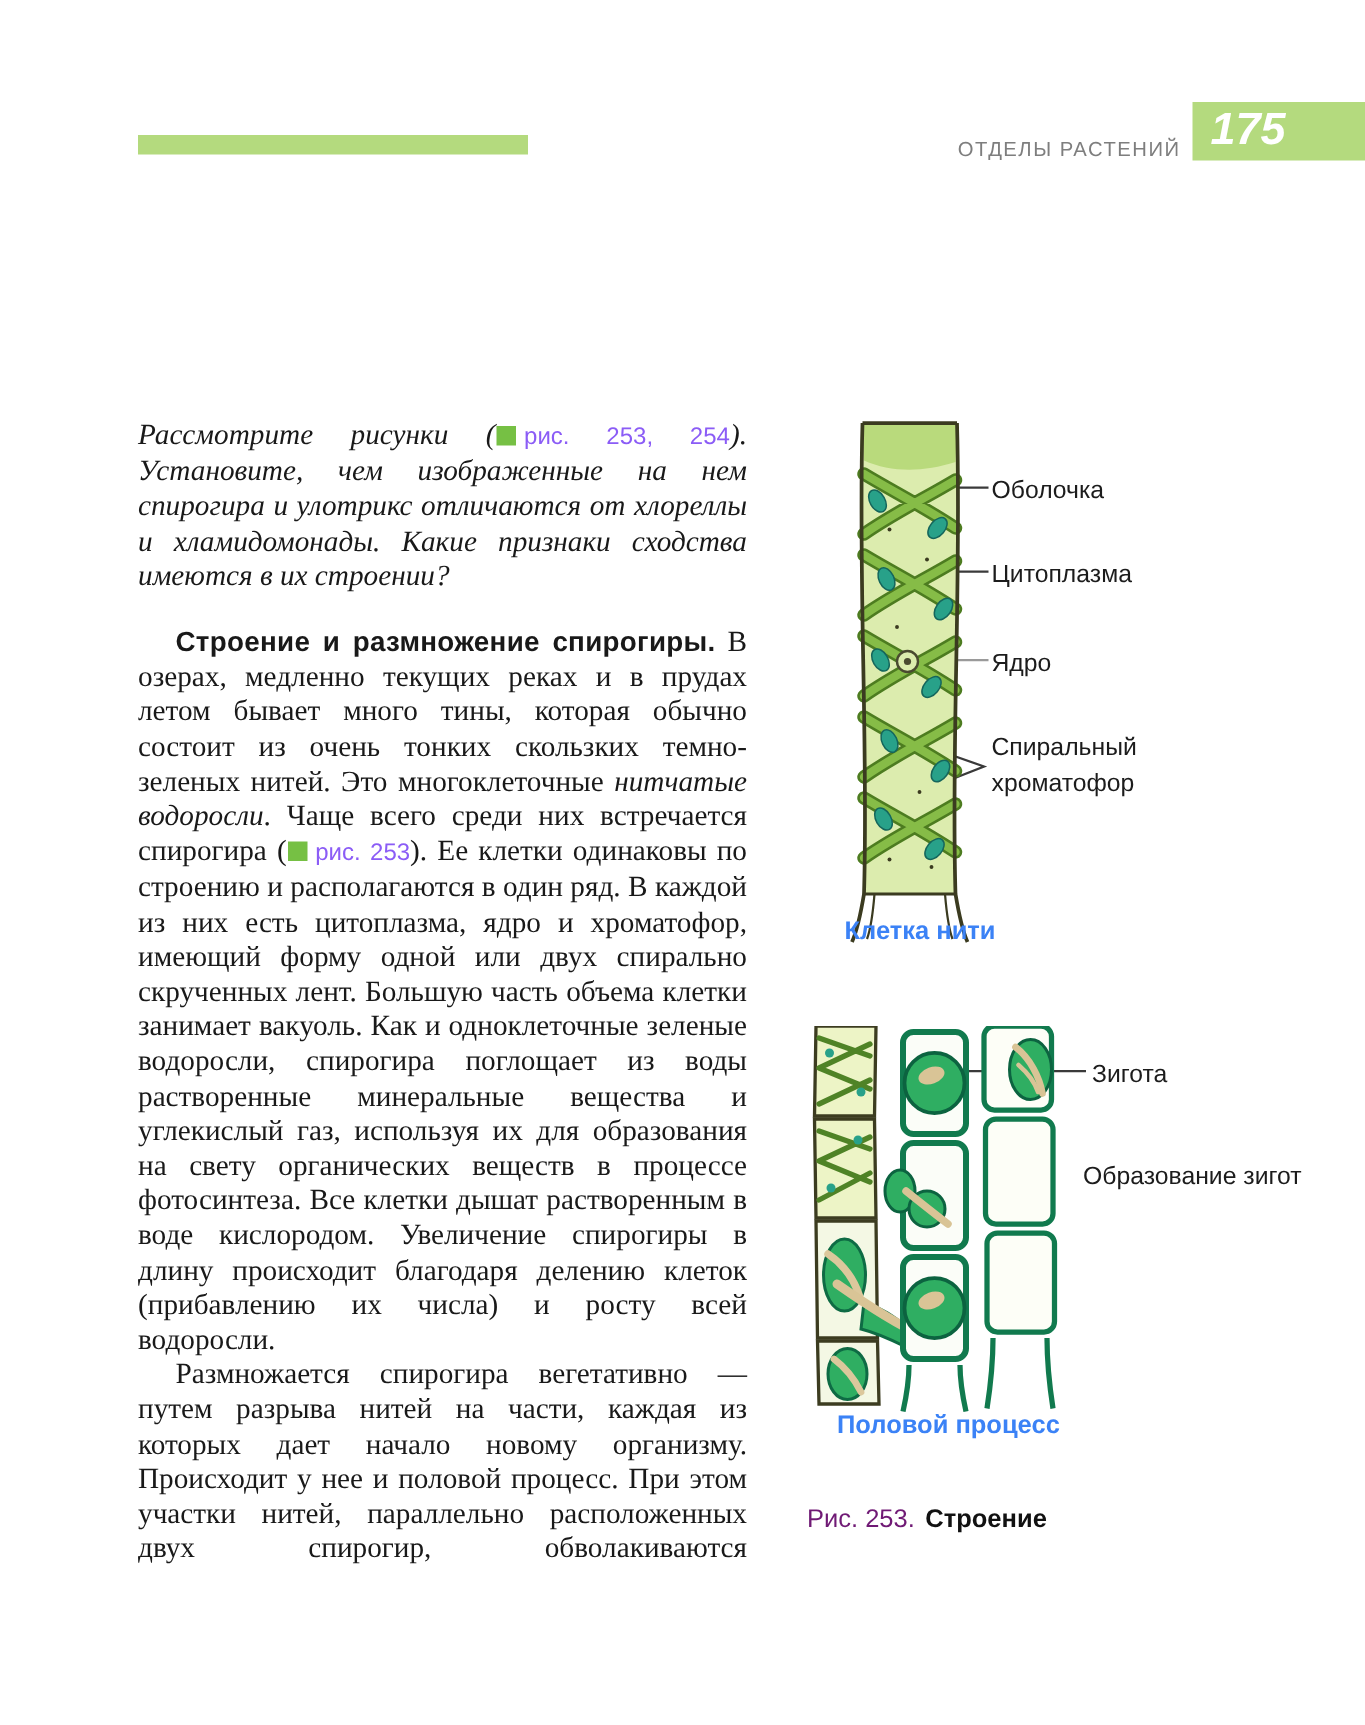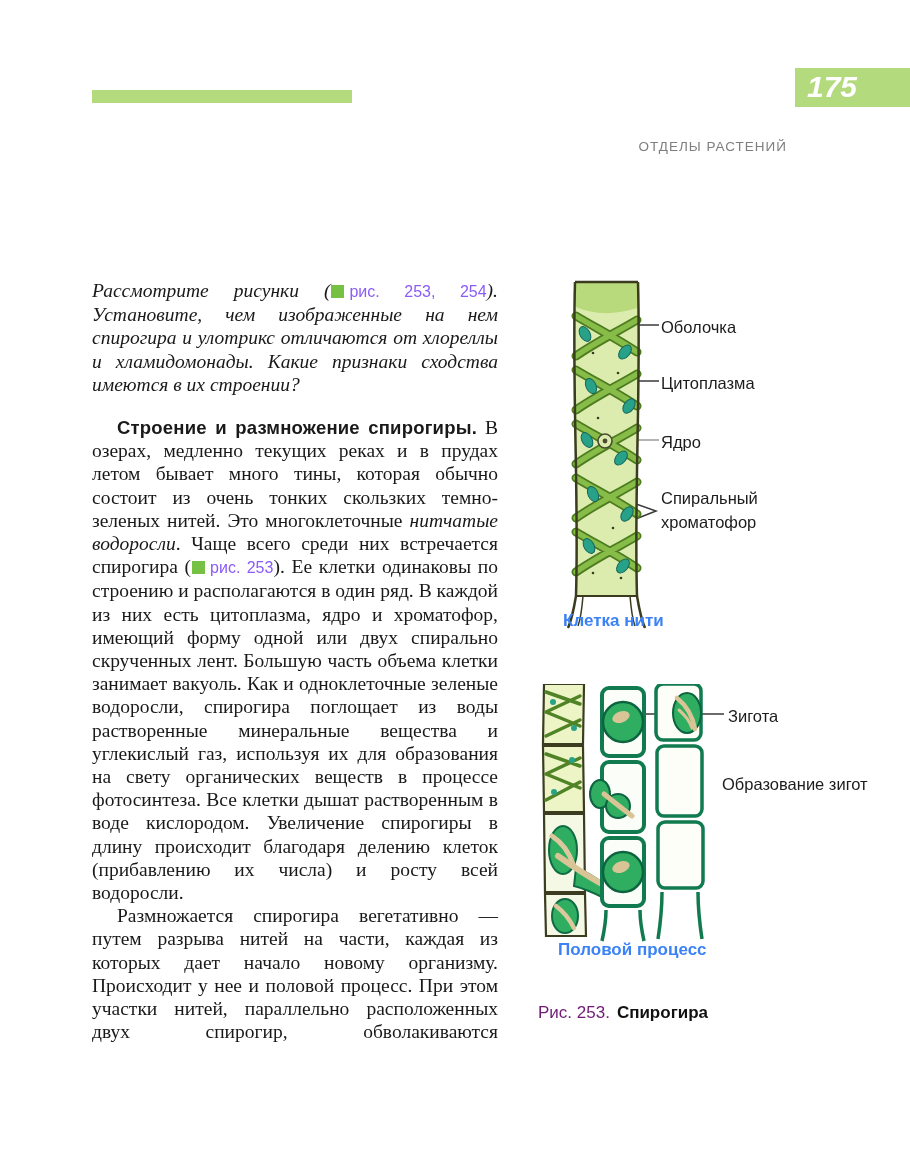--- a/index.html
+++ b/index.html
@@ -2,21 +2,21 @@
 <html lang="ru"><head>
 <meta charset="utf-8">
 <style>
   html,body{margin:0;padding:0;background:#ffffff;}
   .page{position:relative;width:910px;height:1150px;background:#ffffff;
         font-family:"Liberation Sans",sans-serif;overflow:hidden;}
 
   
   .greenbar{position:absolute;left:92px;top:90px;width:260px;height:13px;background:#b4da7e;}
   .section-label{position:absolute;top:92px;right:123px;font-size:13.5px;color:#7e7e7e;
-                 letter-spacing:1px;margin-top:47px;}
+                 letter-spacing:1px;}
   .page-badge{position:absolute;left:795px;top:68px;width:115px;height:39px;background:#b4da7e;}
   .page-badge .num{display:block;padding-left:12px;line-height:37px;font-size:30px;font-weight:700;
                    font-style:italic;color:#ffffff;}
 
   
   .title{position:absolute;left:92px;top:136px;font-size:33px;font-weight:700;color:#161616;
          letter-spacing:-0.3px;white-space:nowrap;}
   .title .tnum{color:#2aa24d;margin-right:16px;}
 
   
@@ -170,16 +170,16 @@
       <path d="M139 14 C149 22 155 34 157 45" stroke="#d9c496" stroke-width="4.5" fill="none" stroke-linecap="round"></path>
       <path d="M141 26 C148 32 152 38 154 44" stroke="#d9c496" stroke-width="3" fill="none" stroke-linecap="round"></path>
       <path d="M124 208 C124 226 122 242 120 255 M160 208 C160 226 162 242 164 255" stroke="#117a4e" stroke-width="3.5" fill="none"></path>
     </svg>
     <div class="figlabel" style="left:190px;top:21px;">Зигота</div>
     <div class="figlabel" style="left:184px;top:87px;width:160px;line-height:1.6;">Образование зигот</div>
   </div>
   <div class="figcapt capt2">Половой процесс</div>
 
   <div class="figref">
-    <span class="rnum">Рис. 253.</span><span class="rname">Спирогира</span>
+    <span class="rnum">Рис. 253.</span><span class="rname">Строение</span>
   </div>
 
 </div>
 
 </body></html>

